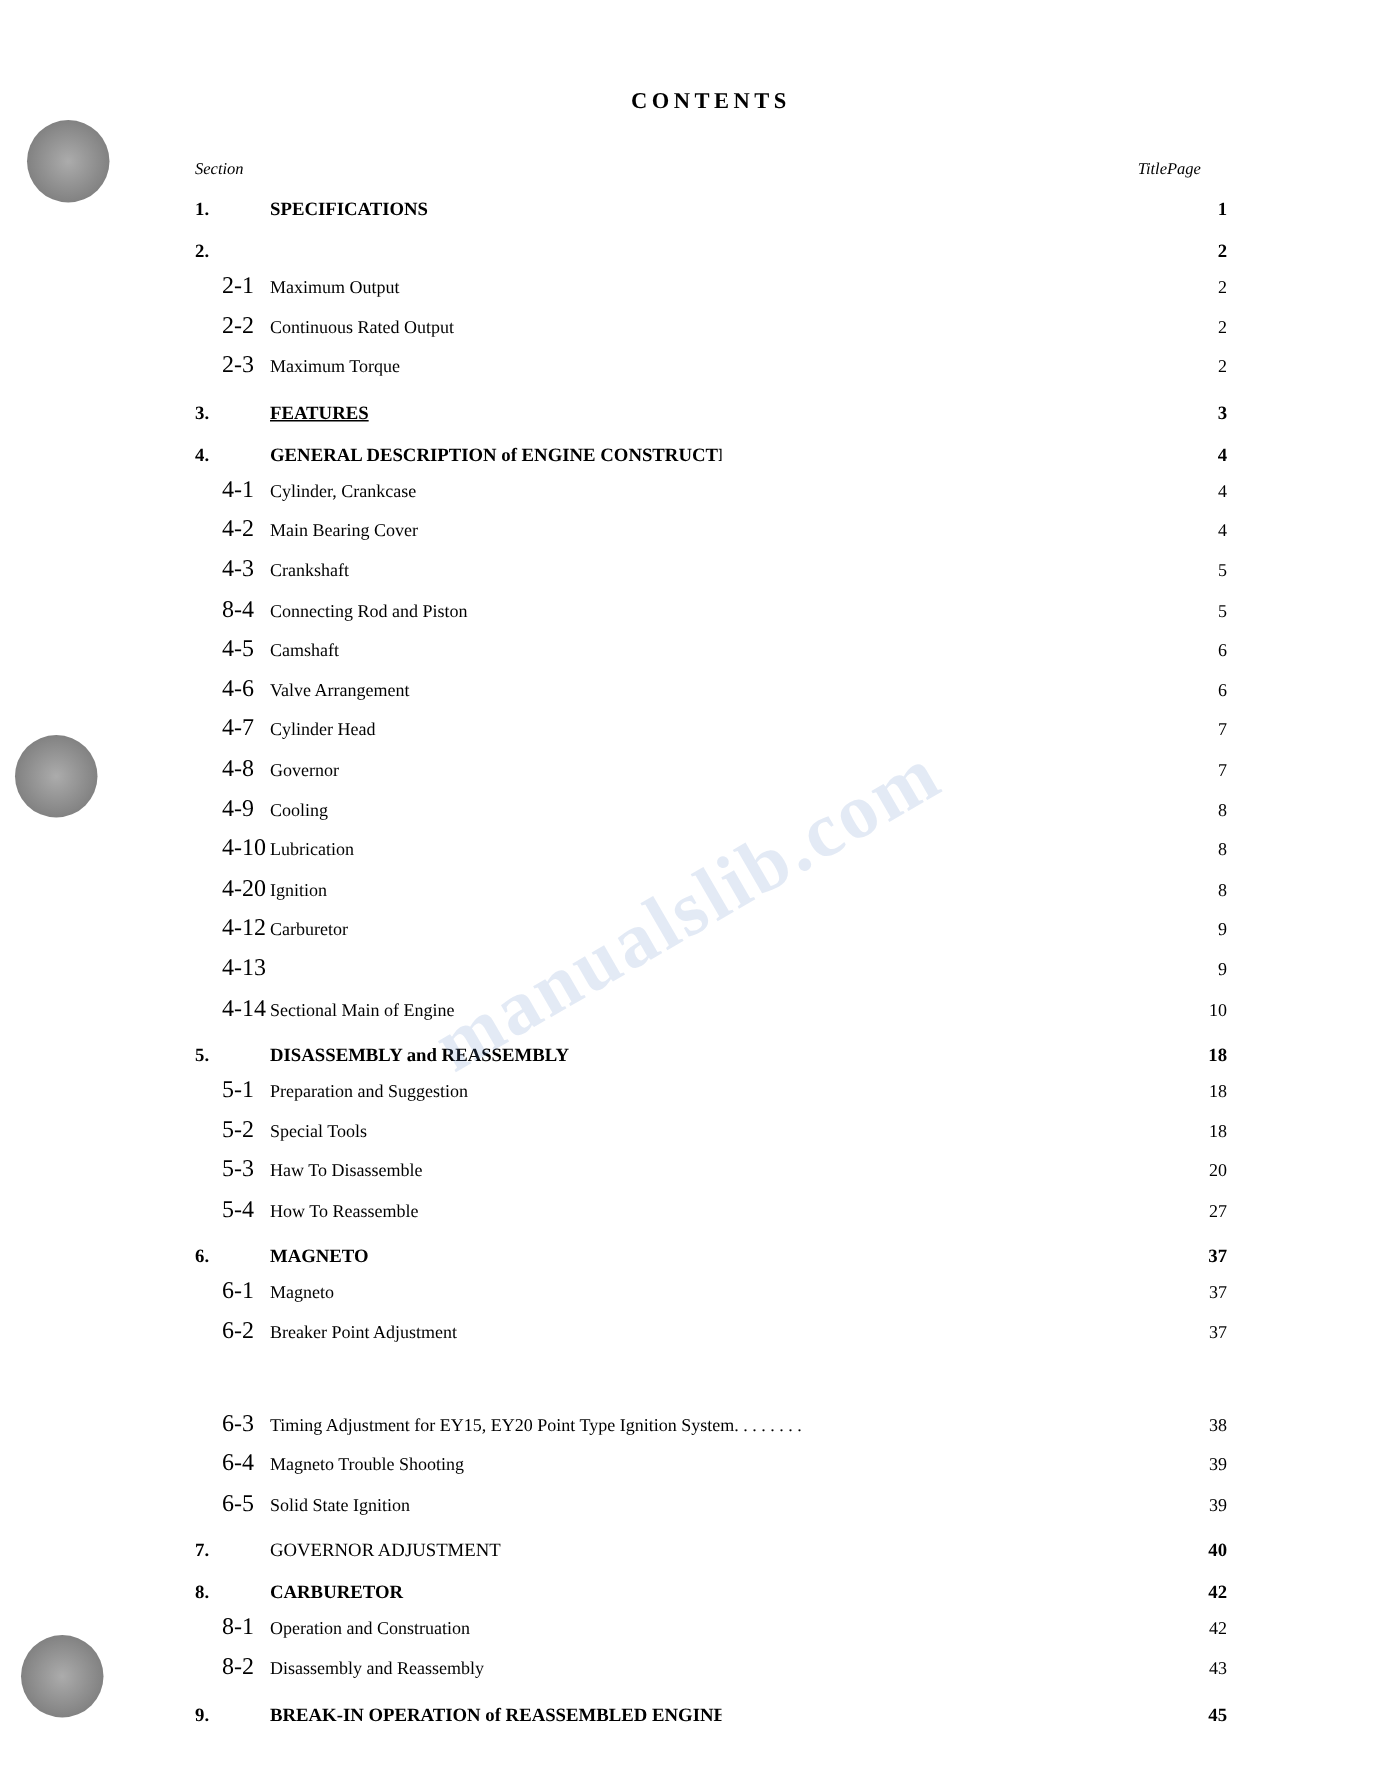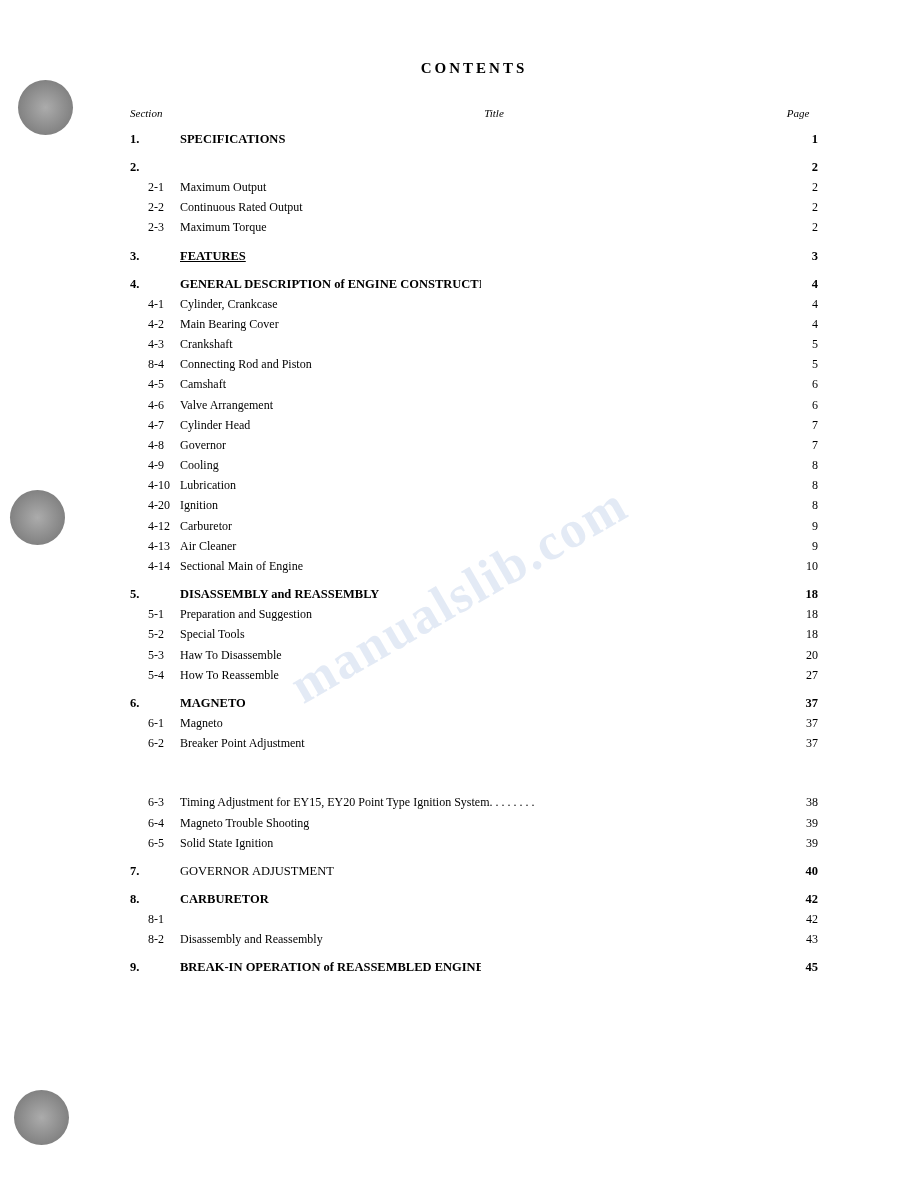--- a/index.html
+++ b/index.html
@@ -56,22 +56,22 @@
     }
     .header-row {
       display: flex;
       justify-content: space-between;
       font-size: 11px;
       font-style: italic;
       margin-bottom: 8px;
       padding-bottom: 2px;
     }
     .header-section { flex: 0 0 80px; }
-    .header-title { flex: 1; text-align: center; }
-    .header-page { flex: 0 0 40px; text-align: center; }
+    .header-title { flex: 1; text-align: right; }
+    .header-page { flex: 0 0 40px; text-align: left; }
 
     .toc-entry {
       display: flex;
       align-items: baseline;
       margin-bottom: 2px;
       font-size: 12px;
       line-height: 1.6;
     }
     .toc-entry.main-entry {
       font-weight: bold;
@@ -108,21 +108,21 @@
       letter-spacing: 1px;
       line-height: 1.6;
     }
     .entry-page {
       min-width: 32px;
       text-align: right;
     }
     .sub-num {
       min-width: 50px;
       padding-left: 18px;
-      font-size: 12px;
+      font-size: 16px;
     }
   </style>
 </head>
 <body>
 
 <div class="page">
 
   <div class="circle-stamp stamp-tl"></div>
   <div class="circle-stamp stamp-ml"></div>
   <div class="circle-stamp stamp-bl"></div>
@@ -248,21 +248,20 @@
         <span class="entry-page">8</span>
       </div>
       <div class="toc-entry sub-entry">
         <span class="sub-num">4-12</span>
         <span class="entry-label">Carburetor</span>
         <span class="dots"></span>
         <span class="entry-page">9</span>
       </div>
       <div class="toc-entry sub-entry">
         <span class="sub-num">4-13</span>
-        <span class="entry-label">Air Cleaner</span>
         <span class="dots"></span>
         <span class="entry-page">9</span>
       </div>
       <div class="toc-entry sub-entry">
         <span class="sub-num">4-14</span>
         <span class="entry-label">Sectional Main of Engine</span>
         <span class="dots"></span>
         <span class="entry-page">10</span>
       </div>
       <div class="toc-entry main-entry">
@@ -337,20 +336,21 @@
       <span class="entry-page">40</span>
     </div>
       <div class="toc-entry main-entry">
       <span class="entry-num bold">8.</span>
       <span class="entry-label" style="font-weight:bold;">CARBURETOR</span>
       <span class="dots"></span>
       <span class="entry-page">42</span>
     </div>
       <div class="toc-entry sub-entry">
         <span class="sub-num">8-1</span>
+        <span class="entry-label">Operation and Construation</span>
         <span class="dots"></span>
         <span class="entry-page">42</span>
       </div>
       <div class="toc-entry sub-entry">
         <span class="sub-num">8-2</span>
         <span class="entry-label">Disassembly and Reassembly</span>
         <span class="dots"></span>
         <span class="entry-page">43</span>
       </div>
       <div class="toc-entry main-entry">

